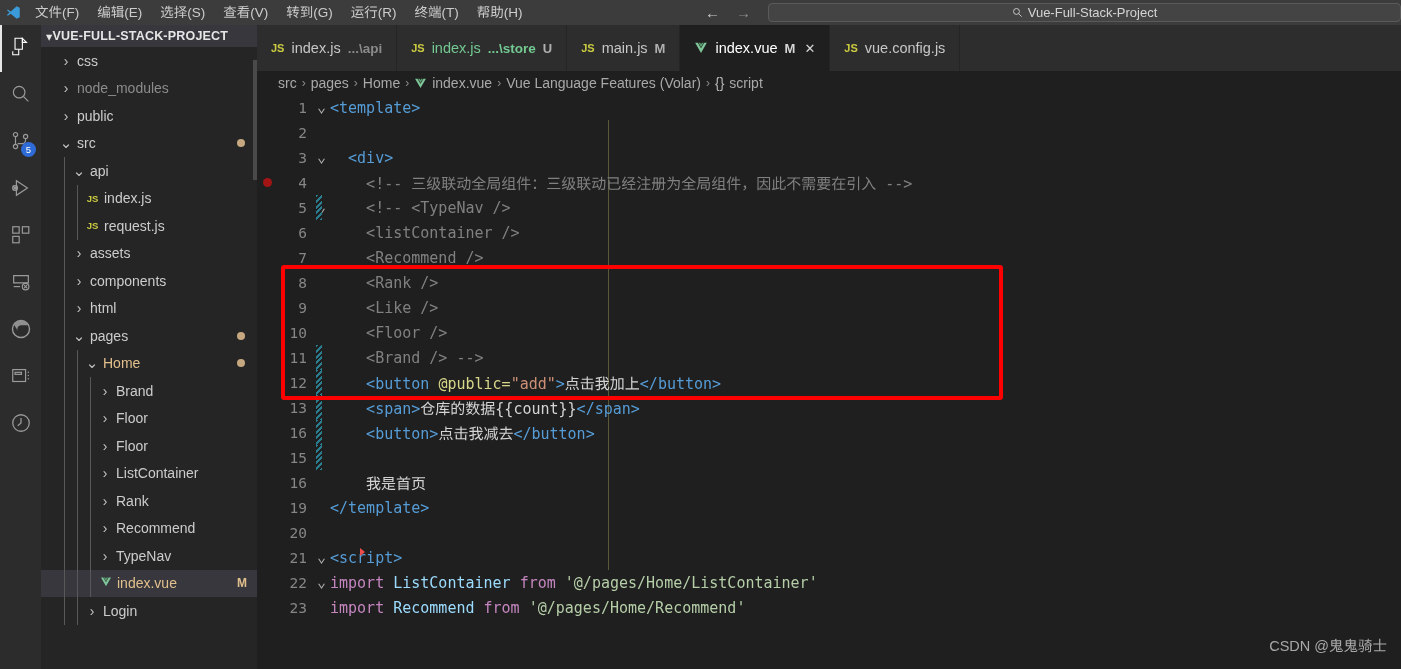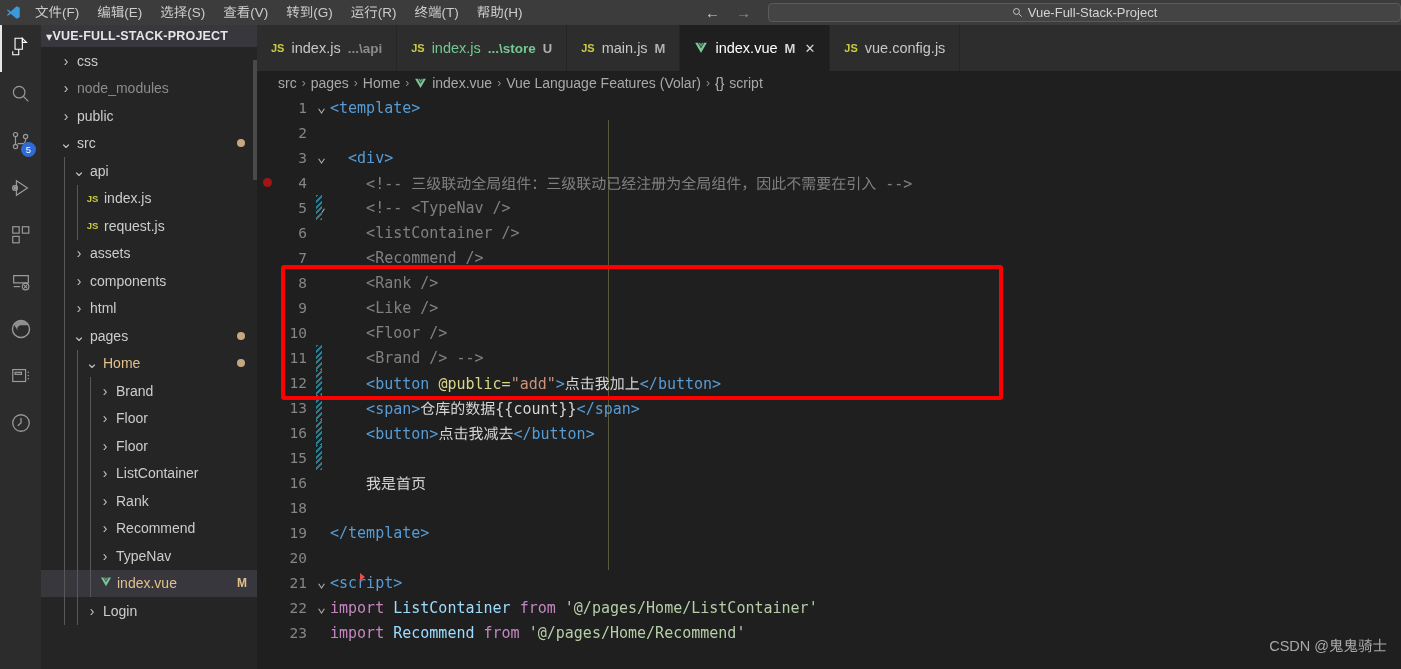--- a/index.html
+++ b/index.html
@@ -619,25 +619,20 @@
           <span class="gutter">15</span>
           <span class="fold"></span>
           <span class="ctext"></span>
         </div>
         <div class="cline">
           <span class="gutter">16</span>
           <span class="fold"></span>
           <span class="ctext"><span class="t-txt">    我是首页</span></span>
         </div>
         <div class="cline">
-          <span class="gutter">18</span>
-          <span class="fold"></span>
-          <span class="ctext"></span>
-        </div>
-        <div class="cline">
           <span class="gutter">19</span>
           <span class="fold"></span>
           <span class="ctext"><span class="t-tag">&lt;/template&gt;</span></span>
         </div>
         <div class="cline">
           <span class="gutter">20</span>
           <span class="fold"></span>
           <span class="ctext"></span>
         </div>
         <div class="cline">

